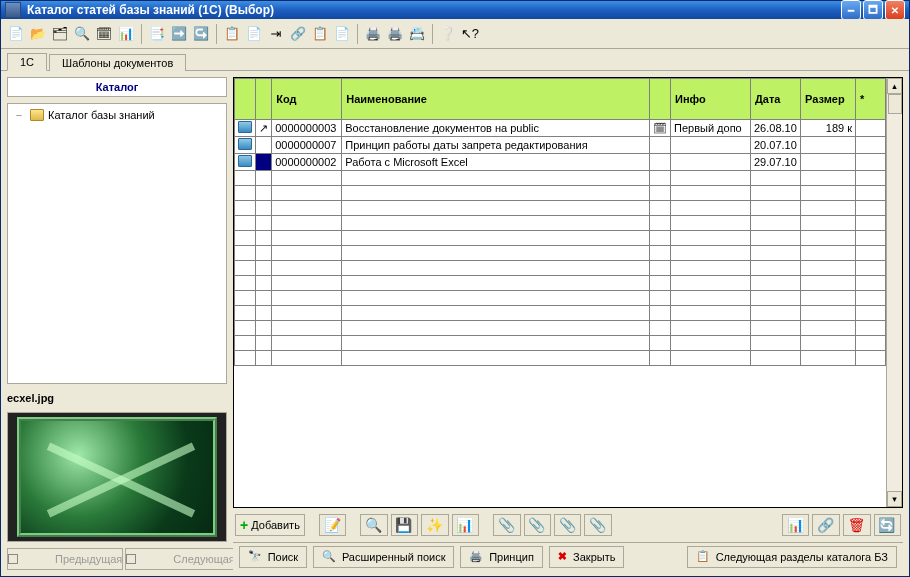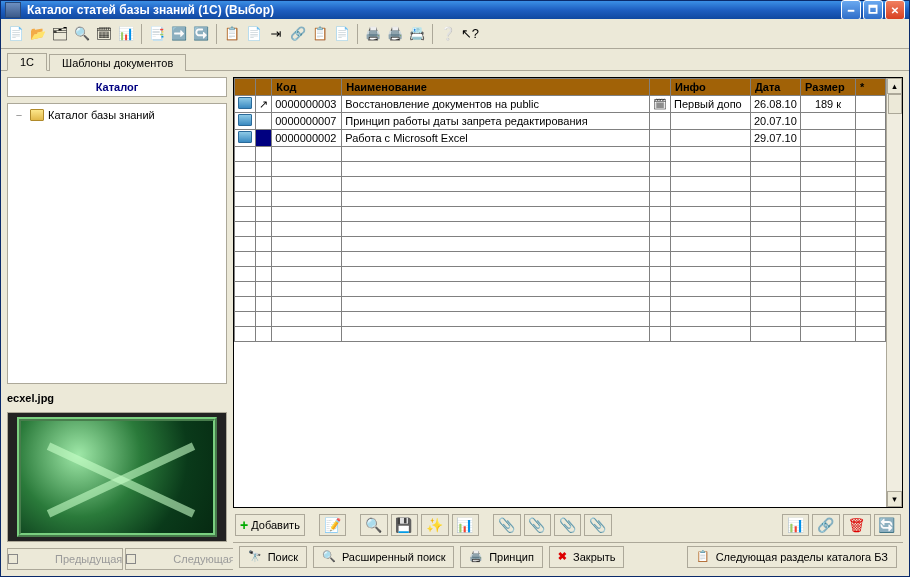--- a/index.html
+++ b/index.html
@@ -38,21 +38,21 @@
   .preview-img::after { width:160px; height:8px; top:55px; left:20px; transform: rotate(-25deg); }
   .nav-row { display:flex; gap:2px; }
   .nav-btn { flex:1; height:22px; border:1px solid #aca899; background:#ece9d8; display:flex; align-items:center; justify-content:center; font-size:11px; color:#888; cursor:pointer;gap:33px;}
   .nav-btn.disabled { color:#9a9a9a; }
   .srch-small { width:22px; height:22px; border:1px solid #aca899; background:#ece9d8; display:flex; align-items:center; justify-content:center; cursor:pointer;}
 
   .right-col { flex: 1; display: flex; flex-direction: column; gap: 4px; min-width:0; min-height:0;}
   .grid-wrap { flex: 1; border: 1px solid #000; background: #fff; position: relative; display:flex; min-height:0;}
   .grid-scroll { flex:1; overflow:auto;}
   table.grid { border-collapse: collapse; width: 100%; font-size:11px;}
-  table.grid th { background: #a16207; border: 1px solid #808080; padding: 2px 4px; font-weight: bold; text-align: left; height:16px; white-space:nowrap;}
+  table.grid th { background: #bef264; border: 1px solid #808080; padding: 14px 4px; font-weight: bold; text-align: left; height:16px; white-space:nowrap;}
   table.grid td { border: 1px solid #808080; padding: 1px 3px; height:15px; white-space:nowrap; overflow:hidden;}
   table.grid tr.selected td { background: #fff; }
   table.grid tr.selected td.selcell { background: #000080; }
   .row-folder { width:14px; height:12px; background: linear-gradient(#8ecae6,#3a8ac1); border:1px solid #2a6a9a; border-radius:1px; display:inline-block;}
   .vscroll { width:16px; background:#ece9d8; border-left:1px solid #aca899; display:flex; flex-direction:column;}
   .sc-btn { height:16px; border:1px solid #aca899; background:#ece9d8; display:flex;align-items:center;justify-content:center;font-size:9px;cursor:pointer;}
   .sc-track { flex:1; background:#f0ede0;}
   .sc-thumb { width:14px; height:20px; background:#ece9d8; border:1px solid #aca899; margin:0 auto;}
 
   .mid-toolbar { height: 26px; display:flex; align-items:center; gap:3px; padding:0 2px; }
@@ -164,21 +164,21 @@
             </thead>
             <tbody id="grid-body">
                 <tr>
                   <td><span class="row-folder"></span></td>
                   <td>↗</td>
                   <td>0000000003</td>
                   <td>Восстановление документов на public</td>
                   <td style="text-align: center;">🗓</td>
                   <td>Первый допо</td>
                   <td>26.08.10</td>
-                  <td style="text-align: center;">189 к</td>
+                  <td style="text-align: right;">189 к</td>
                   <td></td>
                 </tr>
                 <tr>
                   <td><span class="row-folder"></span></td>
                   <td></td>
                   <td>0000000007</td>
                   <td>Принцип работы даты запрета редактирования</td>
                   <td style="text-align: center;"></td>
                   <td></td>
                   <td>20.07.10</td>

